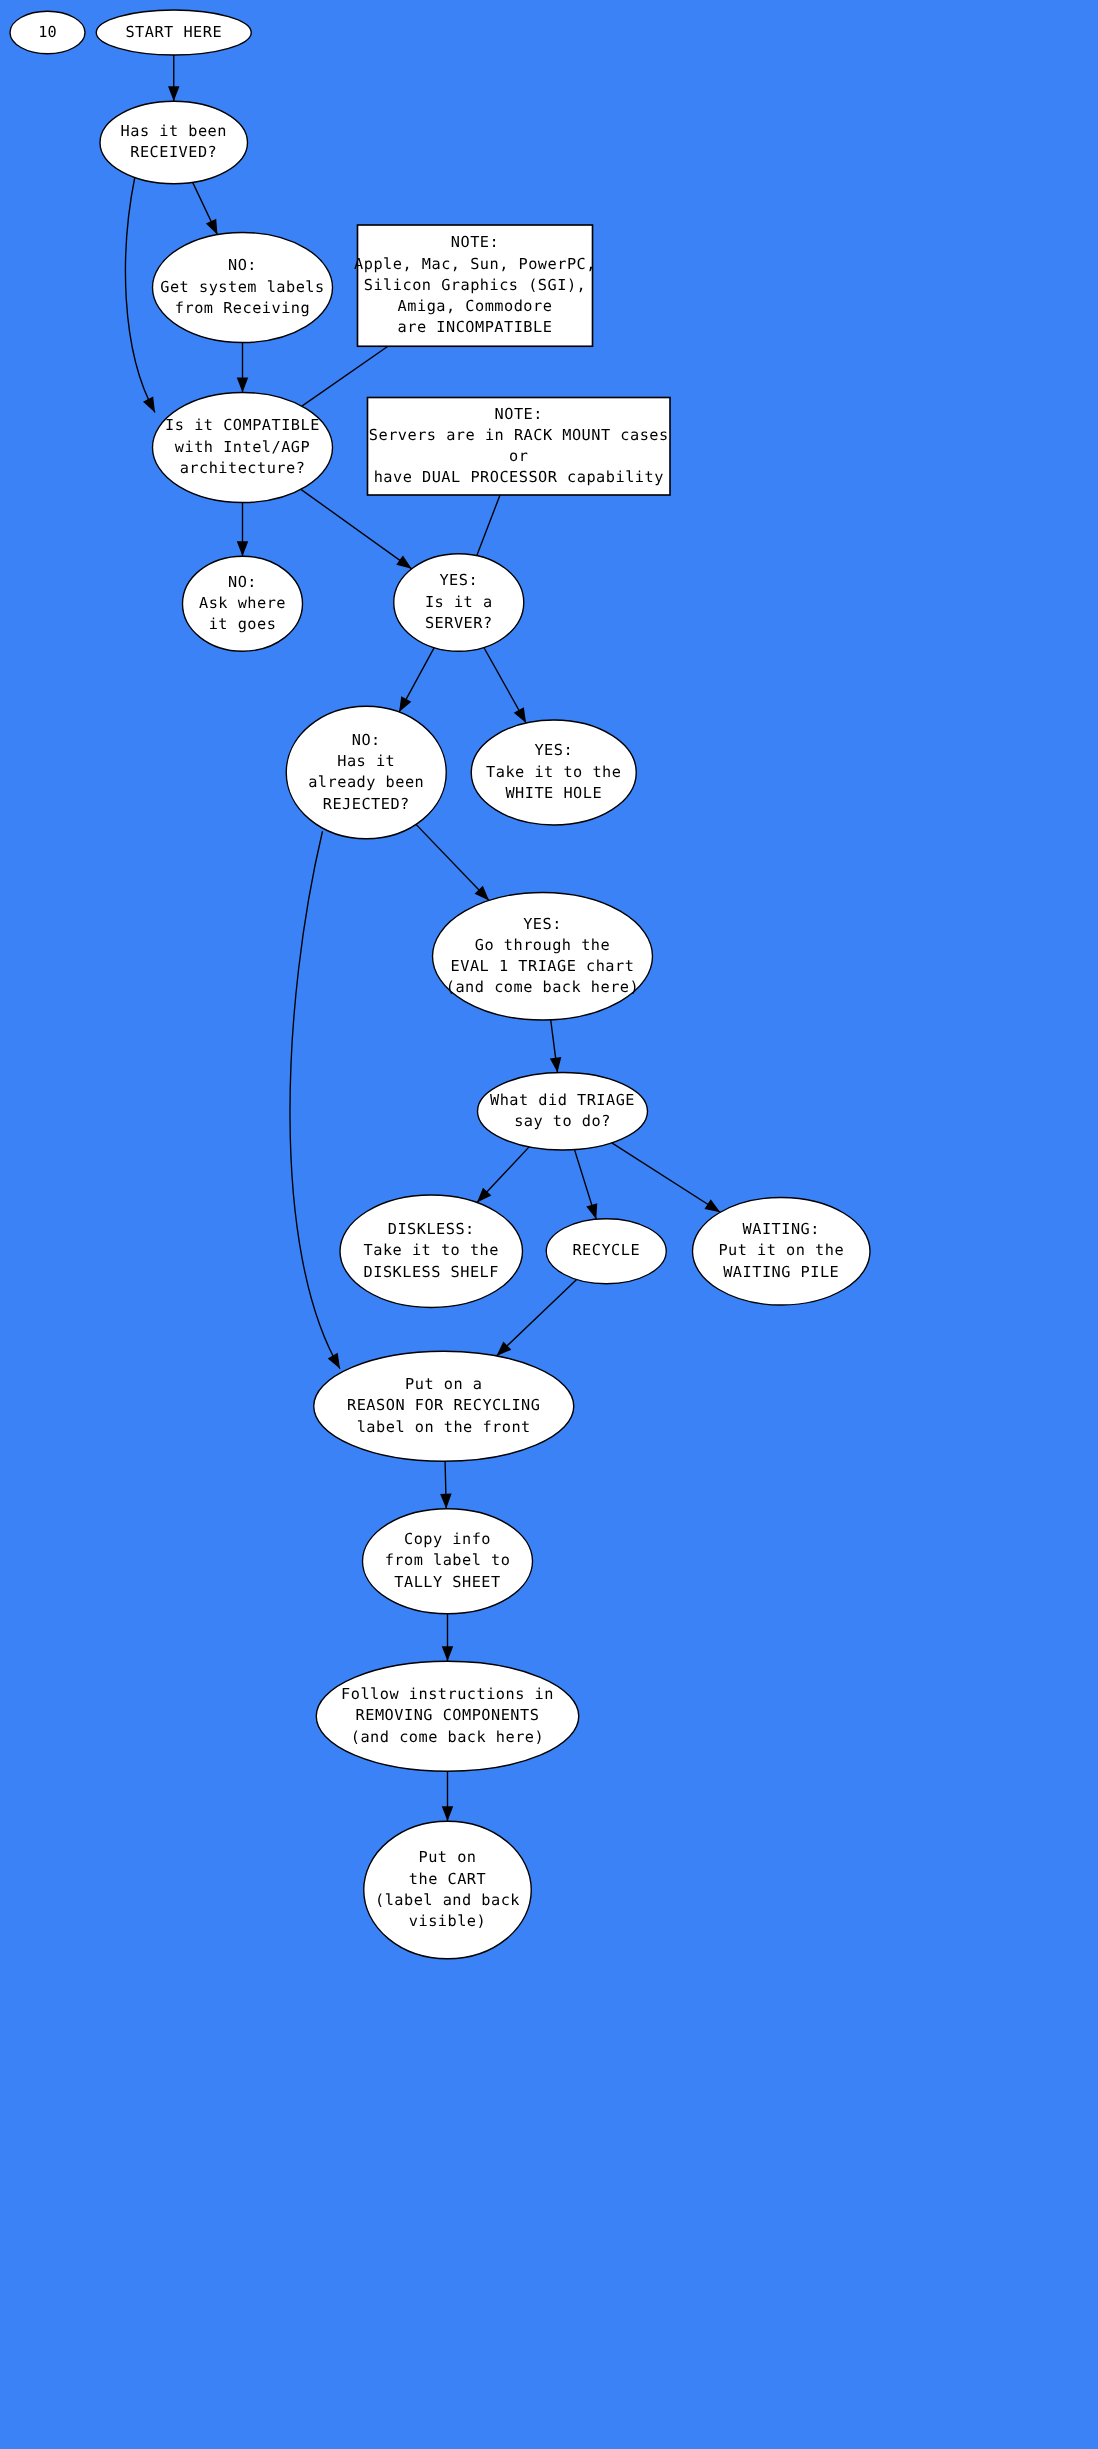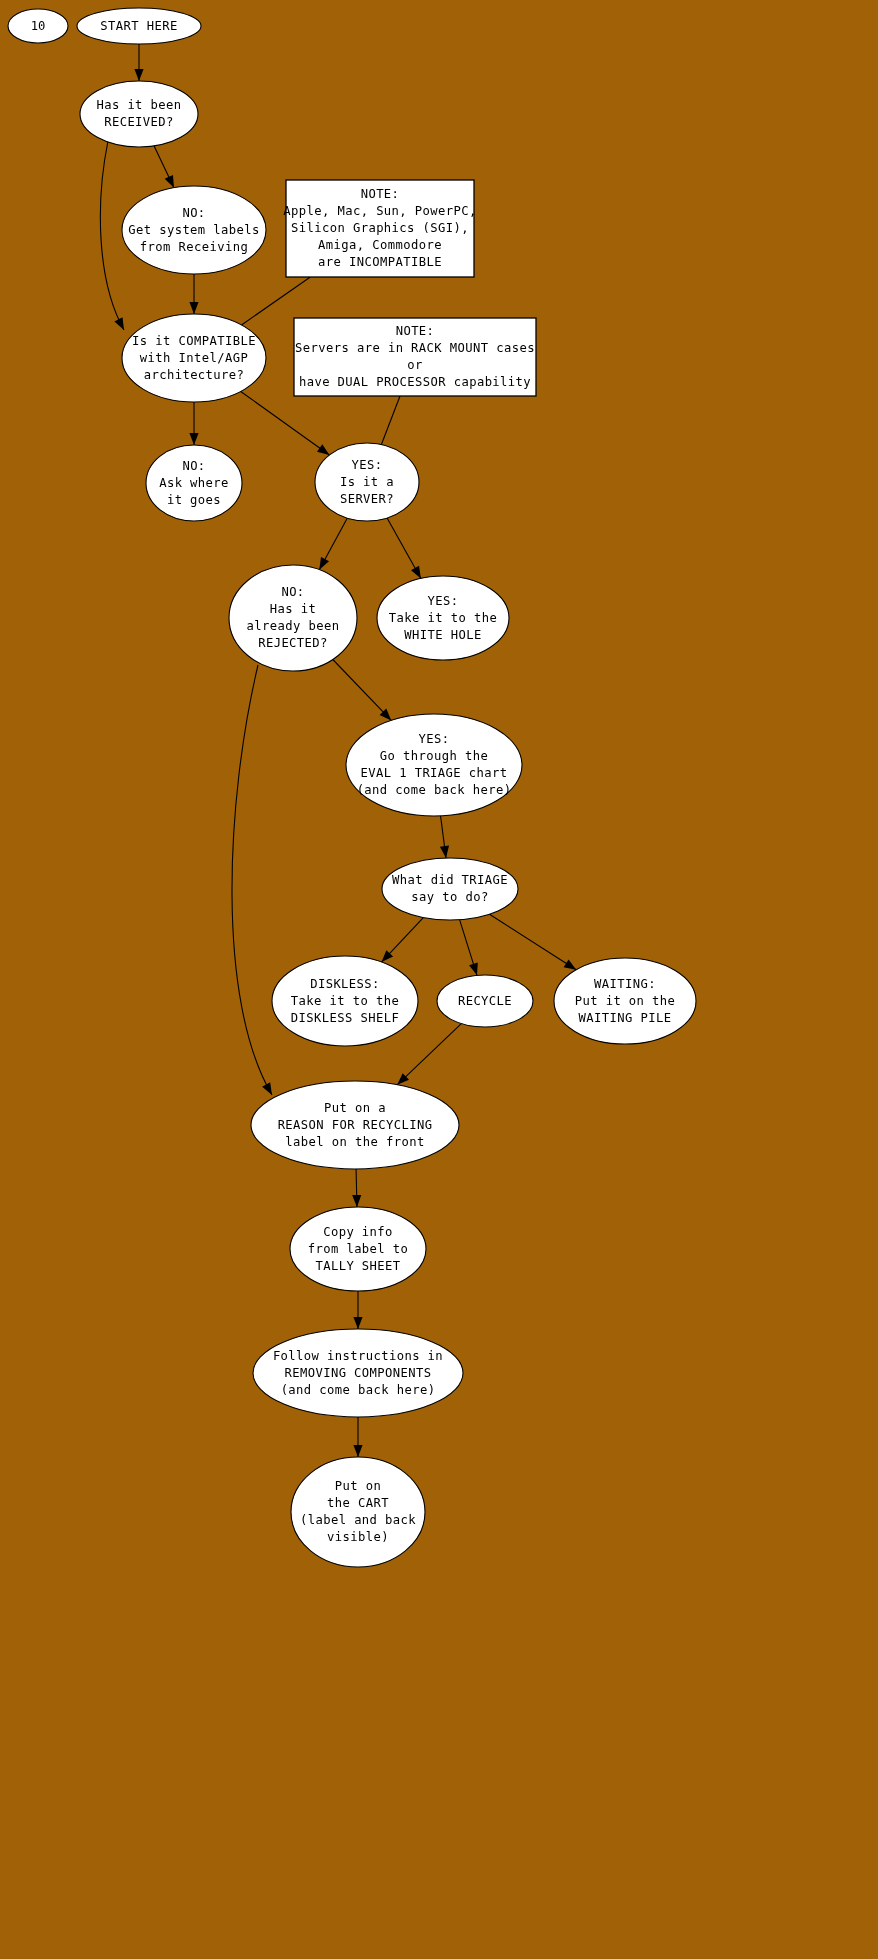--- a/index.html
+++ b/index.html
@@ -7,21 +7,21 @@
     padding: 0;
     background: #ffffff;
   }
   body {
     font-family: "DejaVu Sans Mono", "Liberation Mono", monospace;
   }
   #chart-root {
     position: relative;
     width: 878px;
     height: 1959px;
-    background: #a16207;
+    background: #3b82f6;
     overflow: hidden;
   }
   svg#flow {
     display: block;
     width: 878px;
     height: 1959px;
   }
   .node-ellipse {
     fill: #ffffff;
     stroke: #000000;

